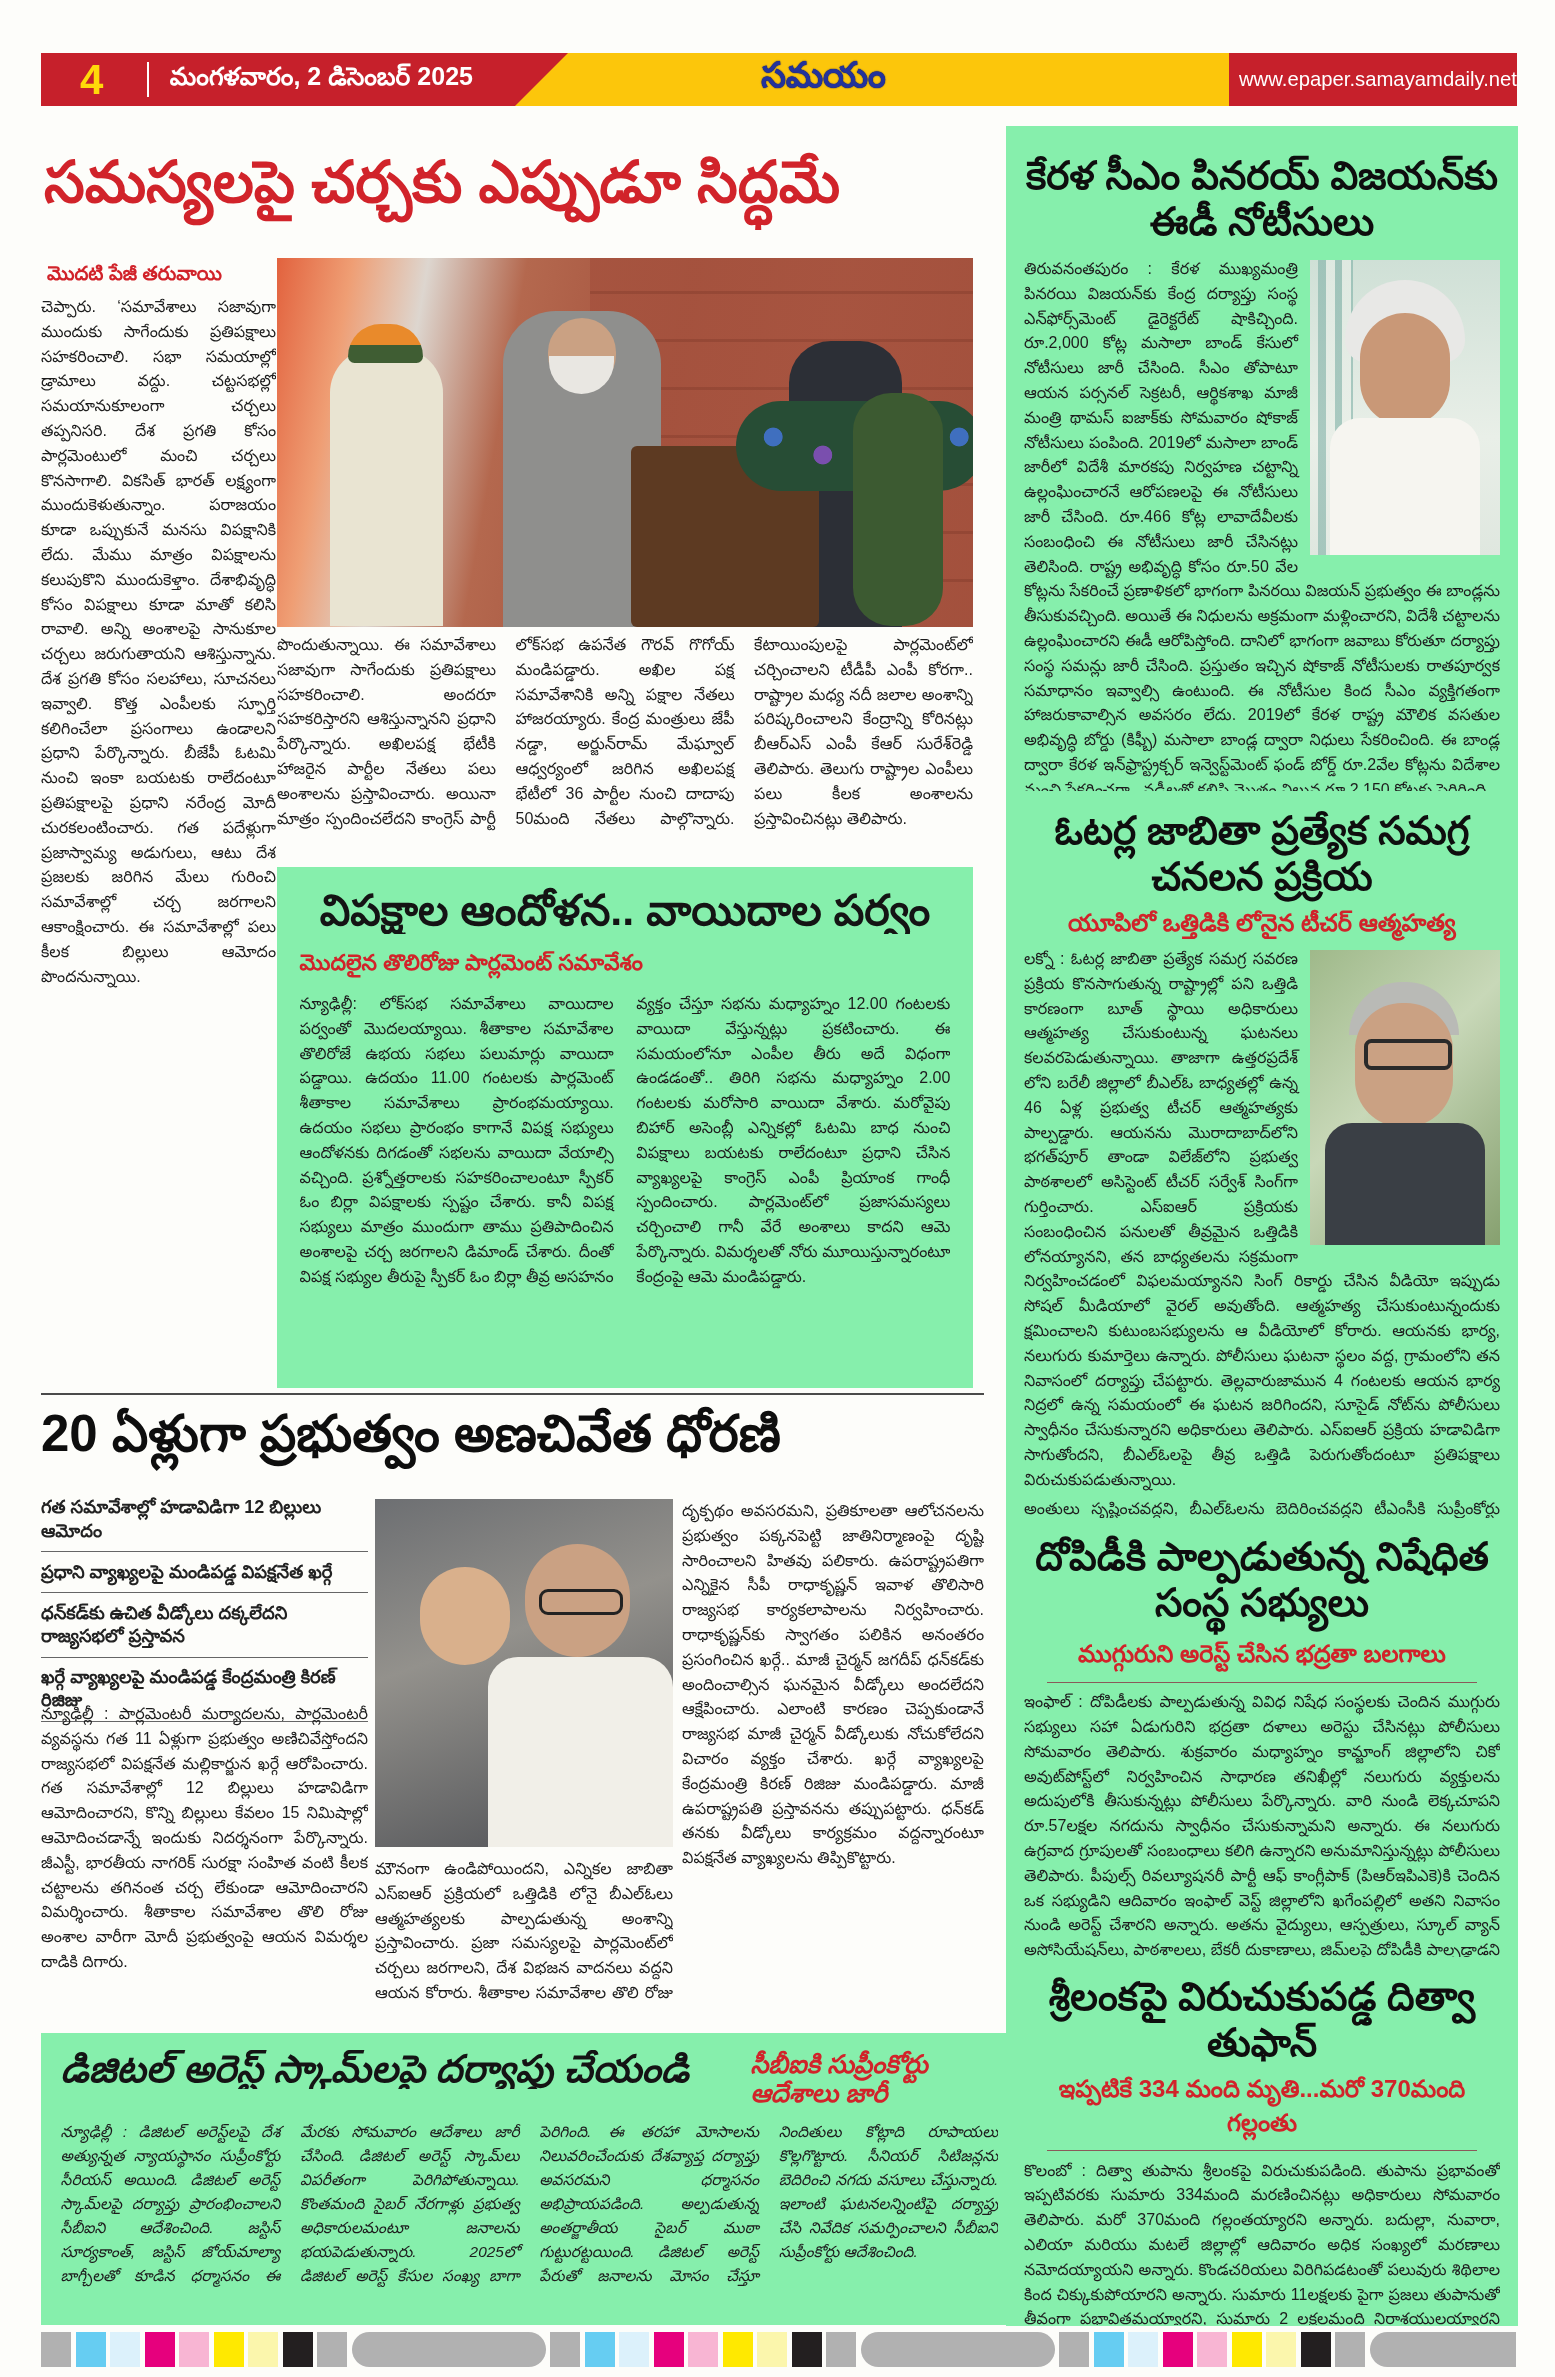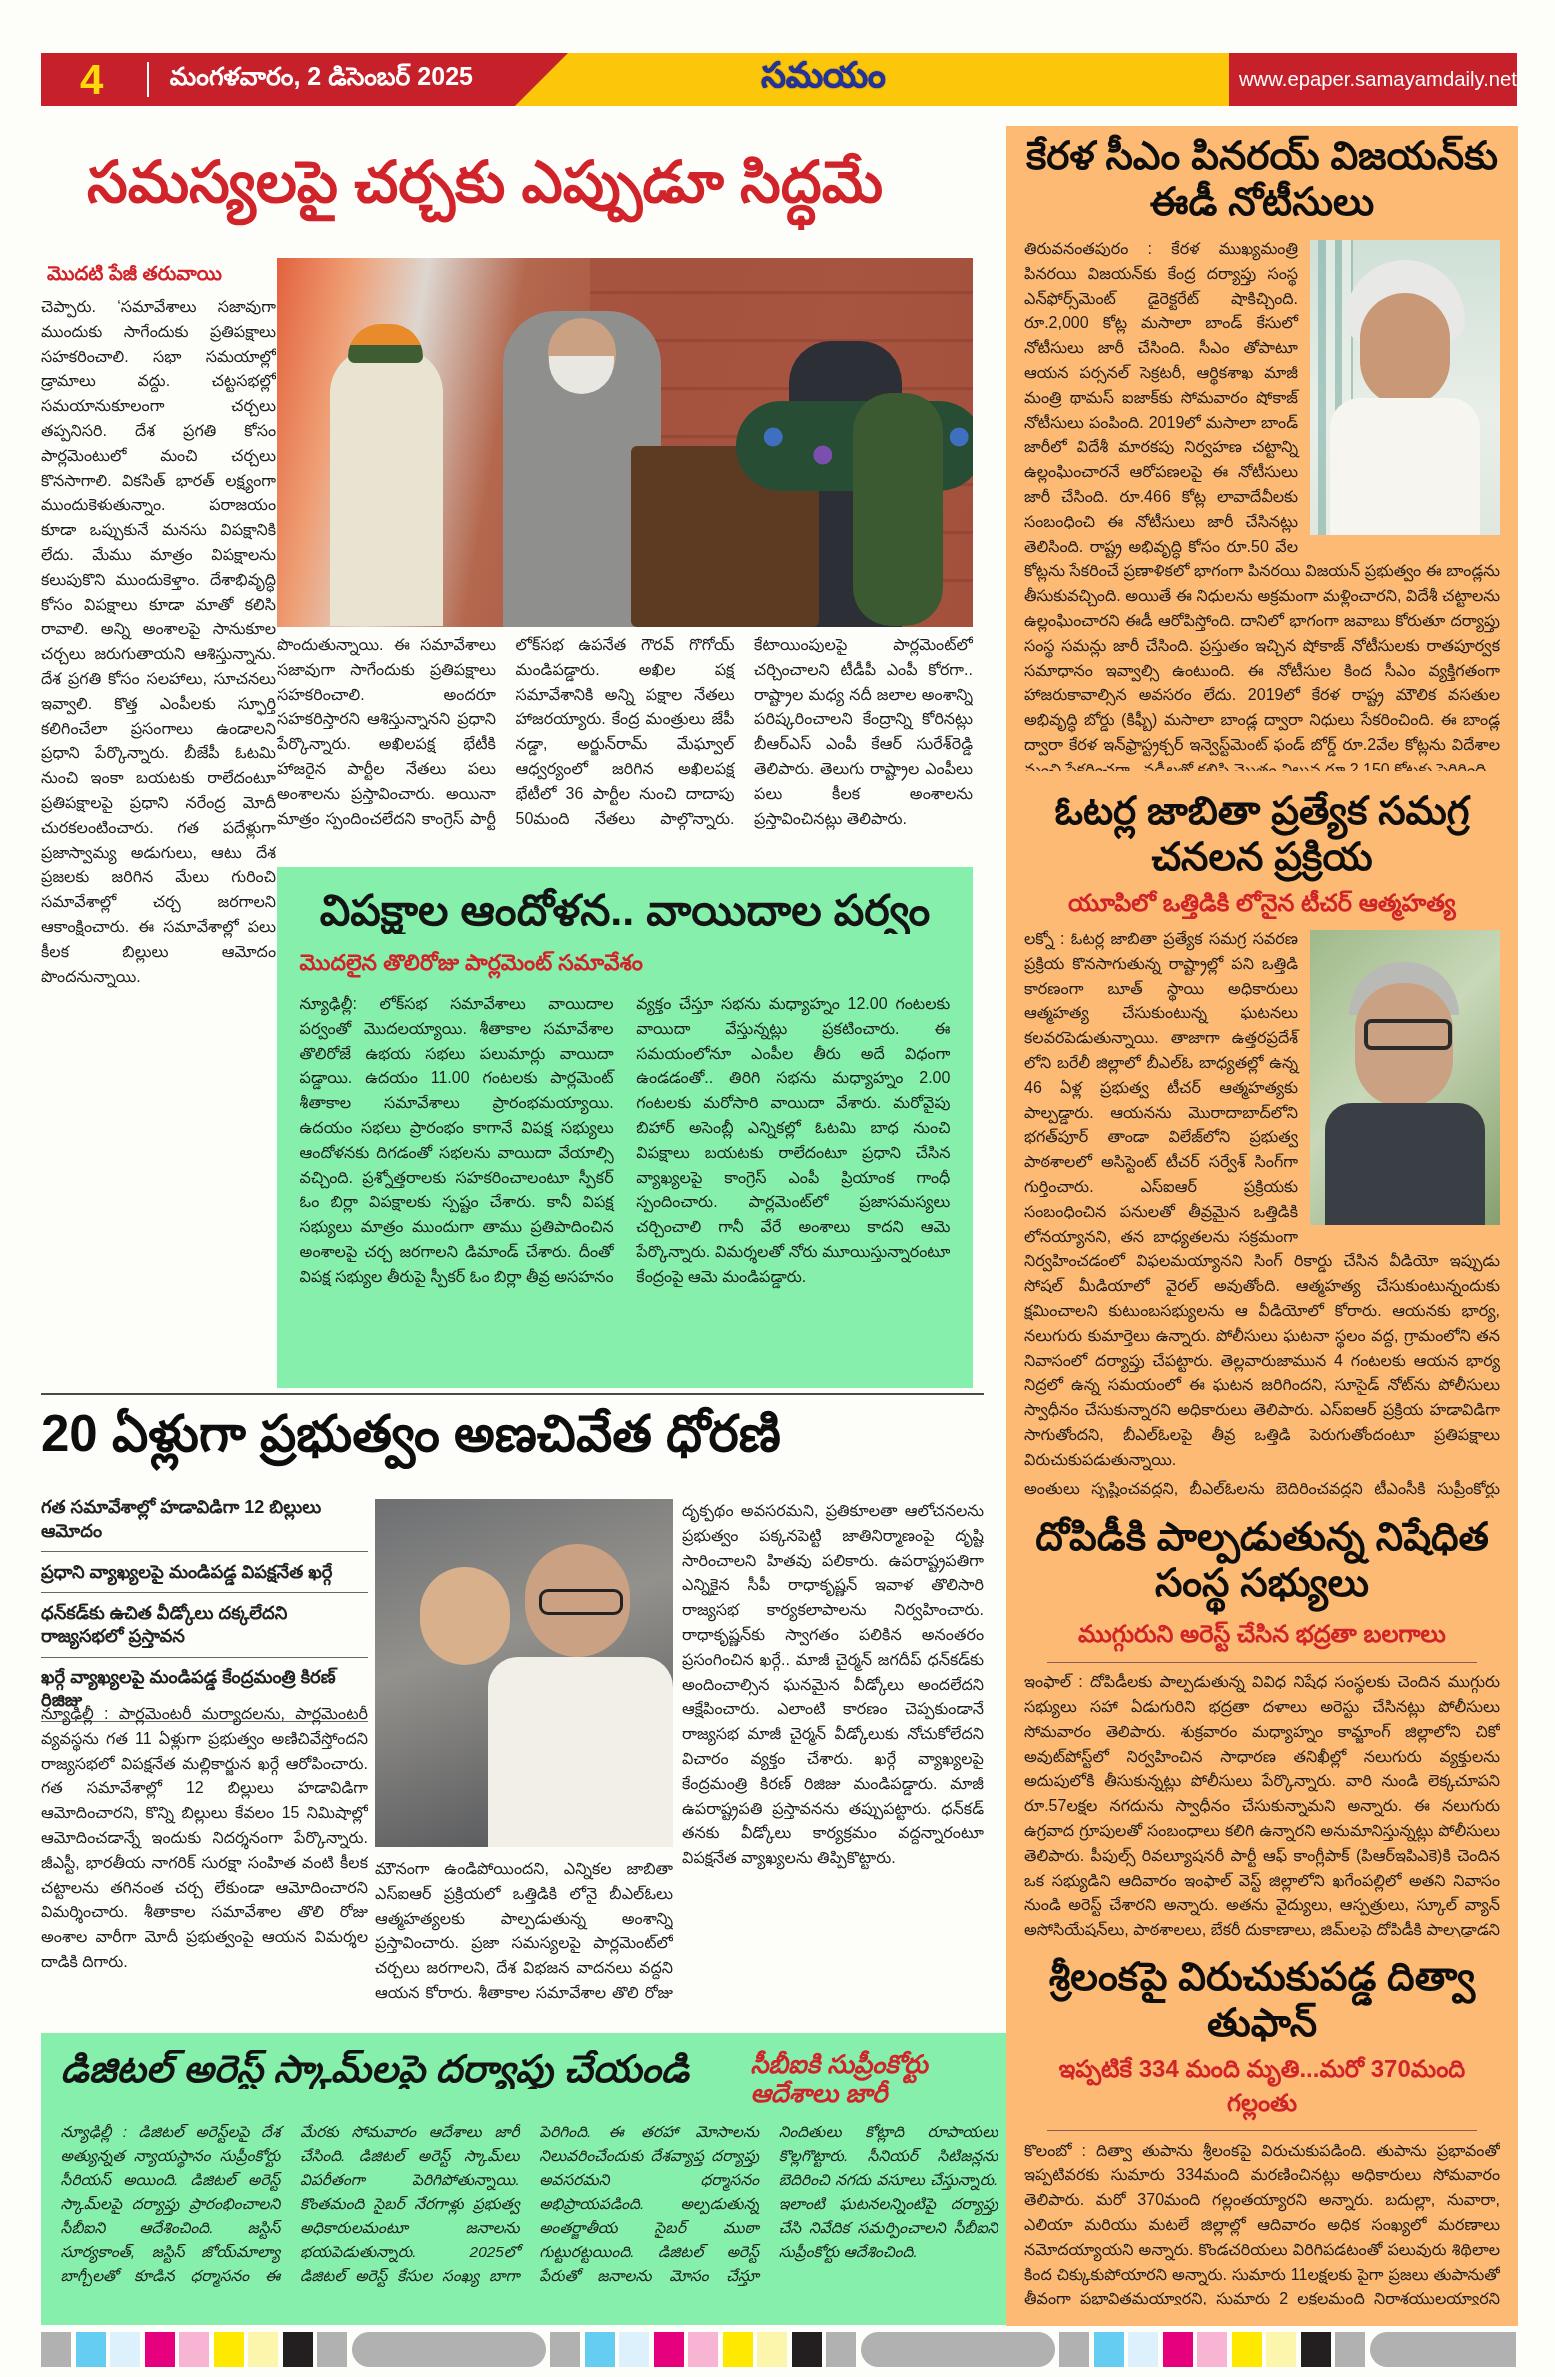--- a/index.html
+++ b/index.html
@@ -16,21 +16,21 @@
   .mast-logo{position:absolute;left:662px;top:0;width:241px;height:53px;display:flex;align-items:center;justify-content:center;
              color:#23339b;font-size:35px;font-weight:800;text-shadow:0 0 0.8px #141c66, 0 0 1.5px #141c66;}
   .mast-red-right{position:absolute;right:0;top:0;width:288px;height:53px;background:#c6202b;
                   display:flex;align-items:center;justify-content:flex-end;}
   .mast-site{color:#ffffff;font-size:20.3px;}
   
   .body-text{font-size:16px;line-height:1.55;text-align:justify;color:#1c1c1c;overflow:hidden;}
   .abs{position:absolute;box-sizing:border-box;}
   
   .lead-headline{left:44px;top:113px;width:933px;height:94px;font-size:58px;font-weight:700;
-                 color:#d1232a;line-height:1.05;white-space:nowrap;overflow:hidden;margin-left:43px;}
+                 color:#d1232a;line-height:1.05;white-space:nowrap;overflow:hidden;}
   .lead-kicker{left:47px;top:262px;width:226px;font-size:19.6px;font-weight:700;color:#d1232a;}
   .lead-col1{left:41px;top:295px;width:235px;height:1092px;}
   .lead-below{left:277px;top:633px;width:696px;height:227px;column-count:3;column-gap:19.6px;}
   
   .photo1{left:277px;top:258px;width:696px;height:369px;overflow:hidden;
           background:linear-gradient(100deg,#e2623e 0%,#ef9e74 10%,#ddd6cf 20%,#b4684e 33%,#a3513d 55%,#b2604a 75%,#974835 100%);}
   .p1-wall{position:absolute;right:0;top:0;width:55%;height:100%;
            background:repeating-linear-gradient(0deg,#a5523e 0 45px,#934634 45px 48px);opacity:.85;}
   .p1-minister{position:absolute;left:53px;top:90px;width:113px;height:278px;border-radius:45px 45px 0 0;background:#e9e4d2;}
   .p1-minister-turban{position:absolute;left:71px;top:66px;width:75px;height:39px;border-radius:38px 38px 7.5px 7.5px;
@@ -68,21 +68,21 @@
   .p2-kurta{position:absolute;left:113px;top:158px;width:185px;height:190px;border-radius:30px 30px 0 0;background:#f1efe8;}
   .k-bodymid{left:375px;top:1857px;width:298px;height:143px;}
   .k-bodyright{left:682px;top:1499px;width:302px;height:501px;}
   
   .pinkbox{left:41px;top:2033px;width:977px;height:292px;background:#86efac;padding:16.6px 19.6px;font-style:italic;}
   .pb-header{display:flex;align-items:flex-start;gap:18px;}
   .pb-headline{flex:1;font-size:38px;font-weight:800;color:#141414;line-height:1.05;white-space:nowrap;overflow:hidden;}
   .pb-subhead{width:248px;font-size:25.6px;font-weight:700;color:#d1232a;line-height:1.15;}
   .pb-body{margin-top:12px;column-count:4;column-gap:19.6px;height:188px;font-size:15.4px;}
   
-  .rail{left:1006px;top:126px;width:512px;height:2200px;background:#fdba74;padding:4px 18px;}
+  .rail{left:1006px;top:126px;width:512px;height:2200px;background:#86efac;padding:24px 18px;}
   .rail-art{overflow:hidden;}
   .rail-headline{font-size:39px;font-weight:800;color:#0e0e0e;line-height:1.18;text-align:center;}
   .rail-subhead{font-size:24px;font-weight:700;color:#d1232a;text-align:center;margin:9px 0 4.5px 0;}
   .rail-rule{height:1.1px;background:#8a5a5a;margin:7.5px 22.6px;}
   .rail-body{font-size:16px;line-height:1.55;text-align:justify;}
   .rail-photo{float:right;margin:6px 0 7.5px 12px;width:190px;height:295px;position:relative;overflow:hidden;}
   .ph-vijayan{background:linear-gradient(180deg,#cfe0d6 0%,#e9efe8 60%,#dfe7df 100%);}
   .ph-vijayan .hair{position:absolute;left:35px;top:19.6px;width:120px;height:83px;border-radius:60px 60px 22.6px 22.6px;background:#e8e8e6;}
   .ph-vijayan .face{position:absolute;left:50px;top:53px;width:90px;height:113px;border-radius:45px;background:#c99877;}
   .ph-vijayan .shirt{position:absolute;left:19.6px;top:158px;width:150px;height:137px;border-radius:30px 30px 0 0;background:#f6f5f0;}

